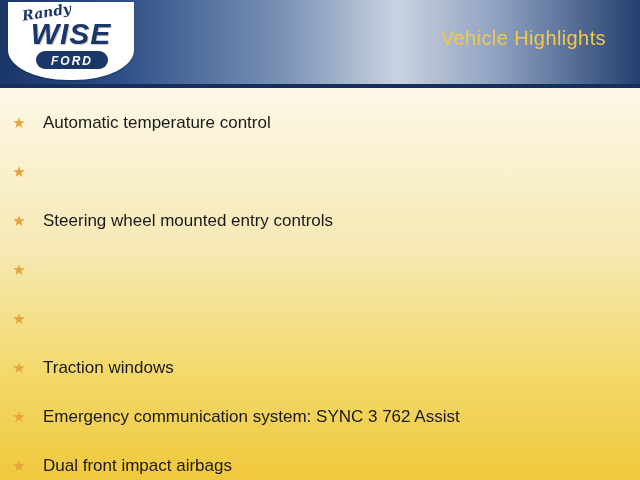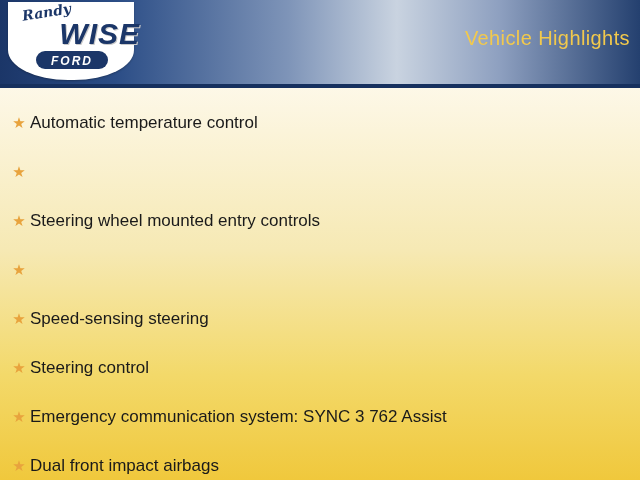--- a/index.html
+++ b/index.html
@@ -32,21 +32,21 @@
   .header-underline {
     position: absolute;
     left: 0;
     top: 84px;
     width: 100%;
     height: 4px;
     background: #16305e;
   }
   .header-title {
     position: absolute;
-    right: 10px;
+    right: 34px;
     top: 27px;
     color: #f2c94c;
     font-size: 20px;
     letter-spacing: 0.4px;
     white-space: nowrap;
   }
 
   
   .logo {
     position: absolute;
@@ -72,24 +72,24 @@
     top: 2px;
     font-family: "DejaVu Serif", serif;
     font-style: italic;
     font-weight: bold;
     font-size: 14px;
     color: #1b3668;
     transform: rotate(-9deg);
   }
   .logo-wise {
     position: absolute;
-    left: 18px;
+    left: 6px;
     top: 16px;
     width: 114px;
-    text-align: right;
+    text-align: center;
     font-family: "Liberation Sans", sans-serif;
     font-weight: bold;
     font-style: italic;
     font-size: 30px;
     line-height: 32px;
     color: #1b3668;
     letter-spacing: 1px;
     text-shadow: 1px 1px 0 #c9c9c9;
   }
   .logo-ford {
@@ -130,20 +130,21 @@
     flex: 0 0 22px;
     color: #e8a33d;
     font-size: 15px;
     line-height: 15px;
     text-align: center;
   }
   .item-label {
     color: #1a1a1a;
     font-size: 17px;
     white-space: nowrap;
+    margin-left: 13px;
   }
 </style>
 </head>
 <body>
 
 <div class="slide">
 
   <div class="header">
     <div class="header-title">Vehicle Highlights</div>
   </div>
@@ -171,26 +172,25 @@
       <span class="bullet">★</span>
       <span class="item-label">Steering wheel mounted entry controls</span>
     </div>
 
     <div class="item">
       <span class="bullet">★</span>
     </div>
 
     <div class="item">
       <span class="bullet">★</span>
-      <span class="item-label">Speed-sensing steering</span>
-    </div>
-
-    <div class="item">
-      <span class="bullet">★</span>
-      <span class="item-label">Steering control</span>
+    </div>
+
+    <div class="item">
+      <span class="bullet">★</span>
+      <span class="item-label">Traction windows</span>
     </div>
 
     <div class="item">
       <span class="bullet">★</span>
       <span class="item-label">Emergency communication system: SYNC 3 762 Assist</span>
     </div>
 
     <div class="item">
       <span class="bullet">★</span>
       <span class="item-label">Dual front impact airbags</span>

